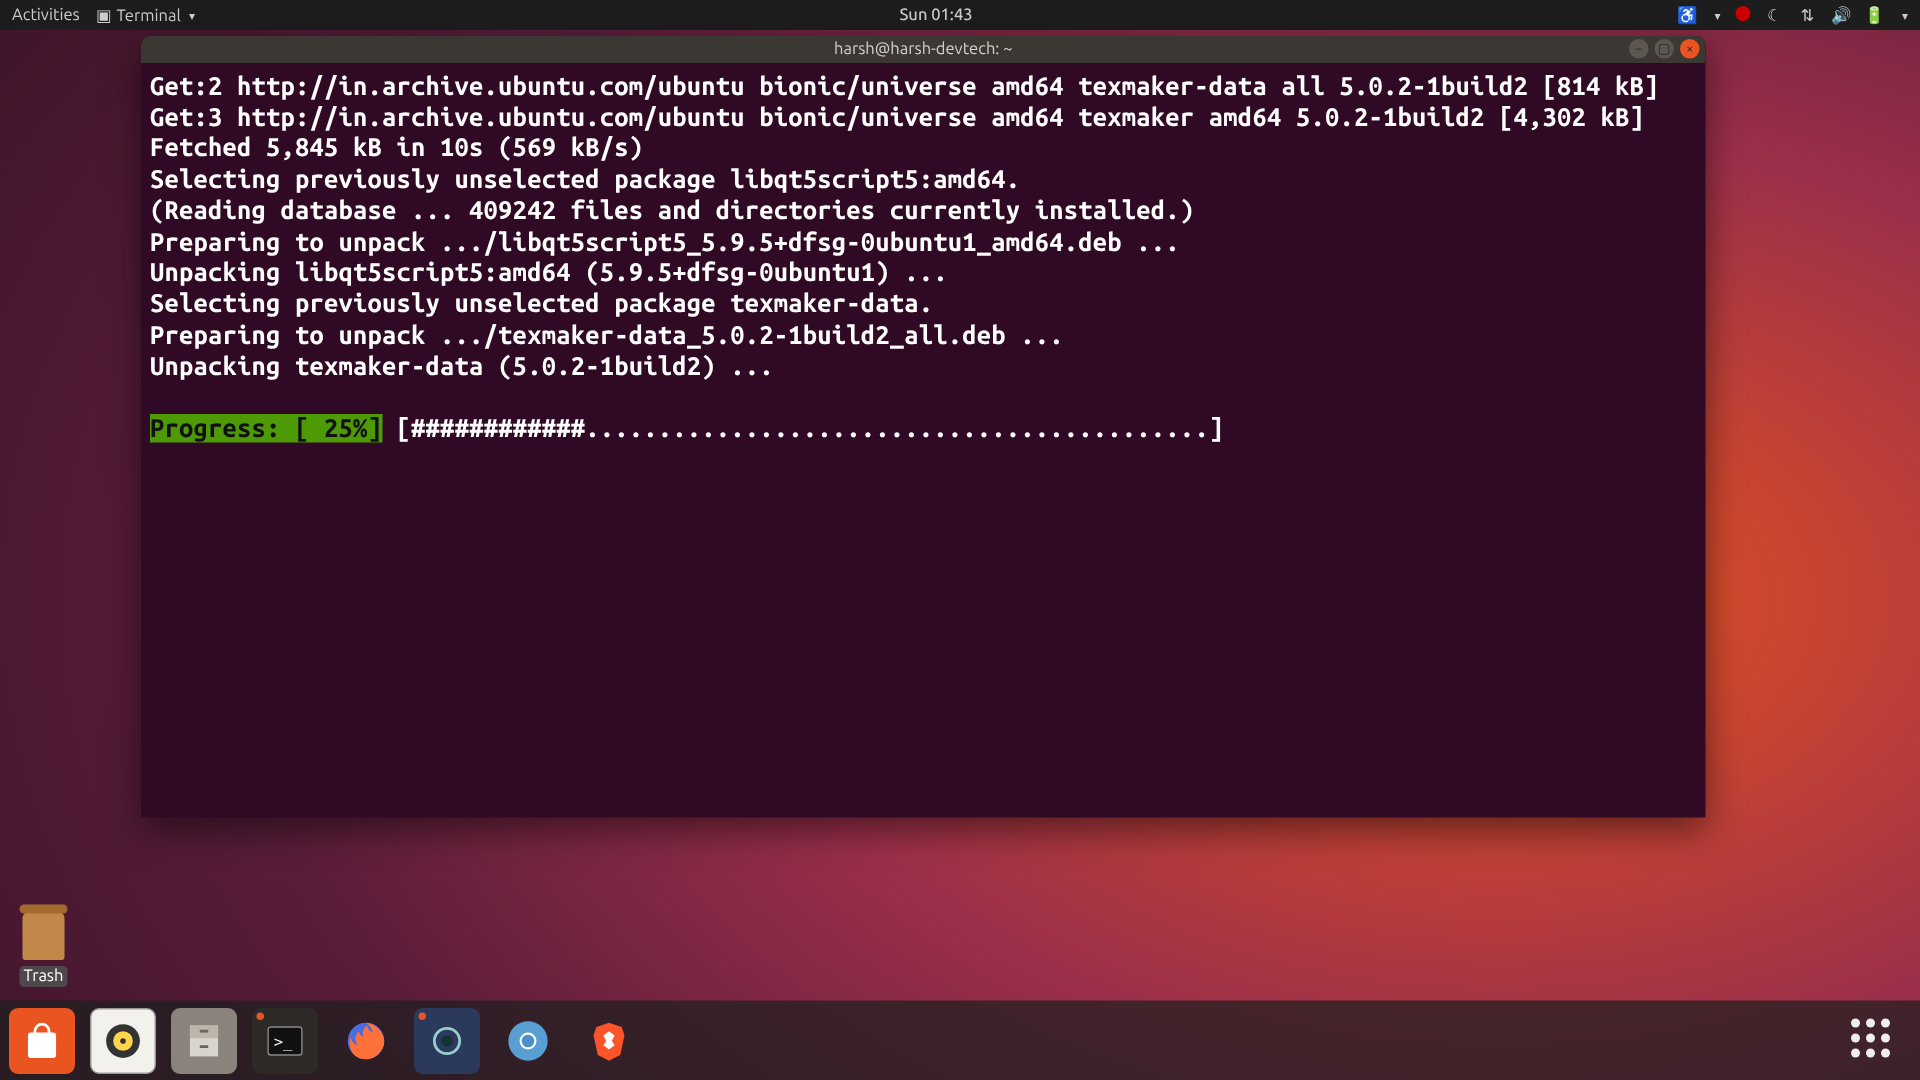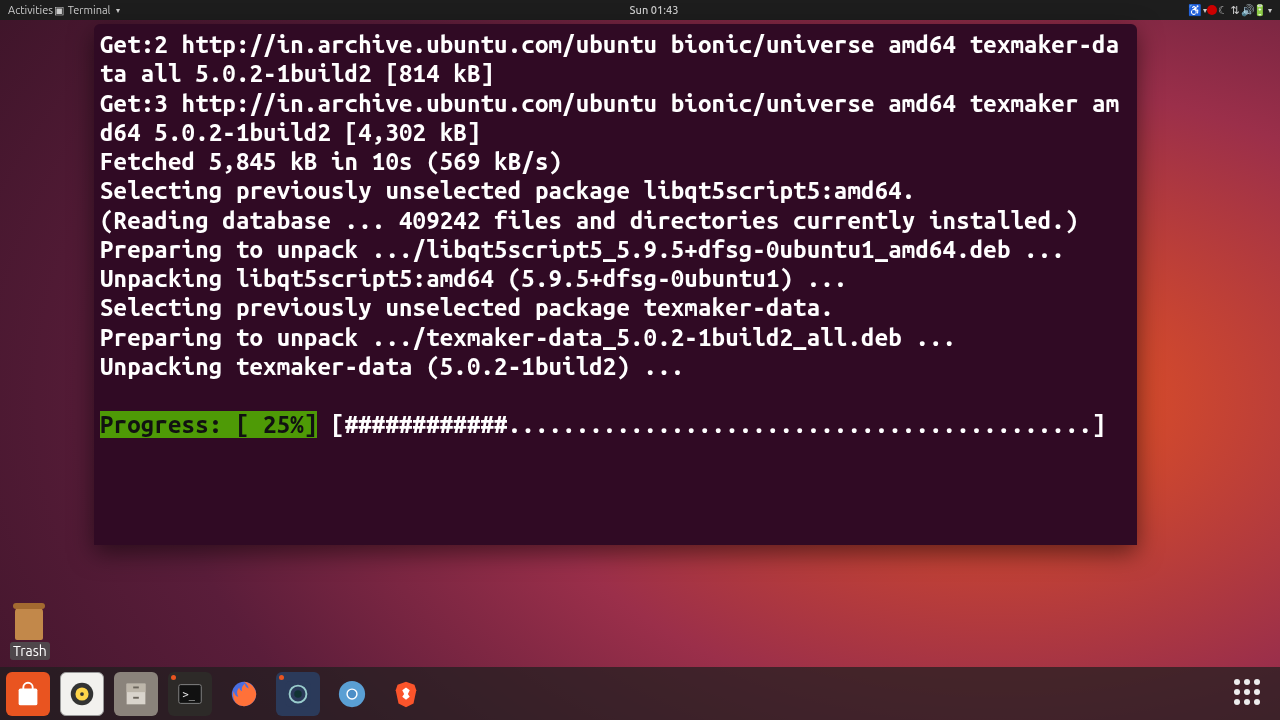--- a/index.html
+++ b/index.html
@@ -9,21 +9,21 @@
     position: relative;
     color: #ddd;
   }
 
   
   .topbar {
     position: absolute; top: 0; left: 0; right: 0; height: 20px;
     background: #1d1d1d; color: #ccc; font-size: 11px;
     display: flex; align-items: center; padding: 0 8px;
   }
-  .topbar .left, .topbar .right { display: flex; align-items: center; }
+  .topbar .left, .topbar .right { display: flex; align-items: center; gap: 10px; }
   .topbar .center { flex: 1; text-align: center; font-weight: 500; }
   .topbar .item { cursor: pointer; }
   .tri-down { display:inline-block; margin-left:3px; font-size:8px; vertical-align:1px;}
   .icon { display:inline-block; width:12px; text-align:center; }
   .rec-dot { width:10px; height:10px; border-radius:50%; background:#cc0000; display:inline-block; vertical-align:-1px;}
 
   
   .termwin {
     position: absolute; left: 94px; top: 24px; width: 1043px; height: 521px;
     background: #300a24; box-shadow: 0 8px 24px rgba(0,0,0,.5);
@@ -37,34 +37,34 @@
   .term-title .winbtns { position:absolute; right:4px; top:2px; display:flex; gap:4px; }
   .winbtns span { width:13px; height:13px; border-radius:50%; background:#5b564f; display:inline-block; font-size:9px; color:#2b2722; text-align:center; line-height:13px; cursor:pointer;}
   .winbtns .close { background:#e95420; }
   .term-menu {
     height: 18px; background: #3e3a36; color:#d6d1cc; font-size:11px;
     display:flex; align-items:center; gap:12px; padding:0 8px;
   }
   .term-menu span { cursor:pointer; }
   .term-body {
     font-family: "Ubuntu Mono","DejaVu Sans Mono",monospace;
-    font-size: 24px; line-height: 1.22; color:#fff; font-weight:700;
+    font-size: 17px; line-height: 1.22; color:#fff; font-weight:700;
     padding: 6px 6px 4px 6px; white-space: pre-wrap; word-break: break-all;
     height: calc(100% - 36px); overflow:hidden; letter-spacing: 0.15px;
   }
   .prog-label { background:#4e9a06; color:#111; }
   .prog-bar { color:#fff; }
 
   
   .trash {
     position:absolute; left:10px; top:608px; width:38px; text-align:center; cursor:pointer;
   }
   .trash .can { width:28px; height:32px; margin:0 auto; background:#c2884a; border-radius:4px 4px 2px 2px; position:relative; }
   .trash .can::before { content:""; position:absolute; top:-5px; left:-2px; right:-2px; height:6px; background:#a36a30; border-radius:3px; }
-  .trash .lbl { font-size:14px; color:#fff; background:rgba(80,80,80,.85); border-radius:3px; padding:1px 3px; display:inline-block; margin-top:2px;}
+  .trash .lbl { font-size:11px; color:#fff; background:rgba(80,80,80,.85); border-radius:3px; padding:1px 3px; display:inline-block; margin-top:2px;}
 
   
   .dock {
     position:absolute; left:0; right:0; bottom:0; height:53px;
     background: rgba(30,30,30,.72); display:flex; align-items:center; padding:0 6px;
   }
   .dock .app { width:44px; height:44px; margin-right:10px; border-radius:6px; display:flex; align-items:center; justify-content:center; font-size:22px; cursor:pointer; position:relative;}
   .dock .app.running::after{content:""; position:absolute; left:3px; top:3px; width:5px; height:5px; background:#e95420; border-radius:50%;}
   .dock .spacer { flex:1; }
   .dock .grid3 { width:30px; height:30px; display:grid; grid-template-columns:repeat(3,6px); grid-template-rows:repeat(3,6px); gap:4px; cursor:pointer; margin-right:10px;}
@@ -99,20 +99,28 @@
     <span class="item"><span class="rec-dot"></span></span>
     <span class="icon item">☾</span>
     <span class="icon item">⇅</span>
     <span class="icon item">🔊</span>
     <span class="icon item">🔋</span>
     <span class="tri-down">▾</span>
   </div>
 </div>
 
 <div class="termwin">
+  <div class="term-title">
+    <span>harsh@harsh-devtech: ~</span>
+    <div class="winbtns">
+      <span>–</span>
+      <span>▢</span>
+      <span class="close">×</span>
+    </div>
+  </div>
   <div class="term-body" id="term-body"><span>Get:2 http://in.archive.ubuntu.com/ubuntu bionic/universe amd64 texmaker-data all 5.0.2-1build2 [814 kB]</span>
 <span>Get:3 http://in.archive.ubuntu.com/ubuntu bionic/universe amd64 texmaker amd64 5.0.2-1build2 [4,302 kB]</span>
 <span>Fetched 5,845 kB in 10s (569 kB/s)</span>
 <span>Selecting previously unselected package libqt5script5:amd64.</span>
 <span>(Reading database ... 409242 files and directories currently installed.)</span>
 <span>Preparing to unpack .../libqt5script5_5.9.5+dfsg-0ubuntu1_amd64.deb ...</span>
 <span>Unpacking libqt5script5:amd64 (5.9.5+dfsg-0ubuntu1) ...</span>
 <span>Selecting previously unselected package texmaker-data.</span>
 <span>Preparing to unpack .../texmaker-data_5.0.2-1build2_all.deb ...</span>
 <span>Unpacking texmaker-data (5.0.2-1build2) ...</span>

